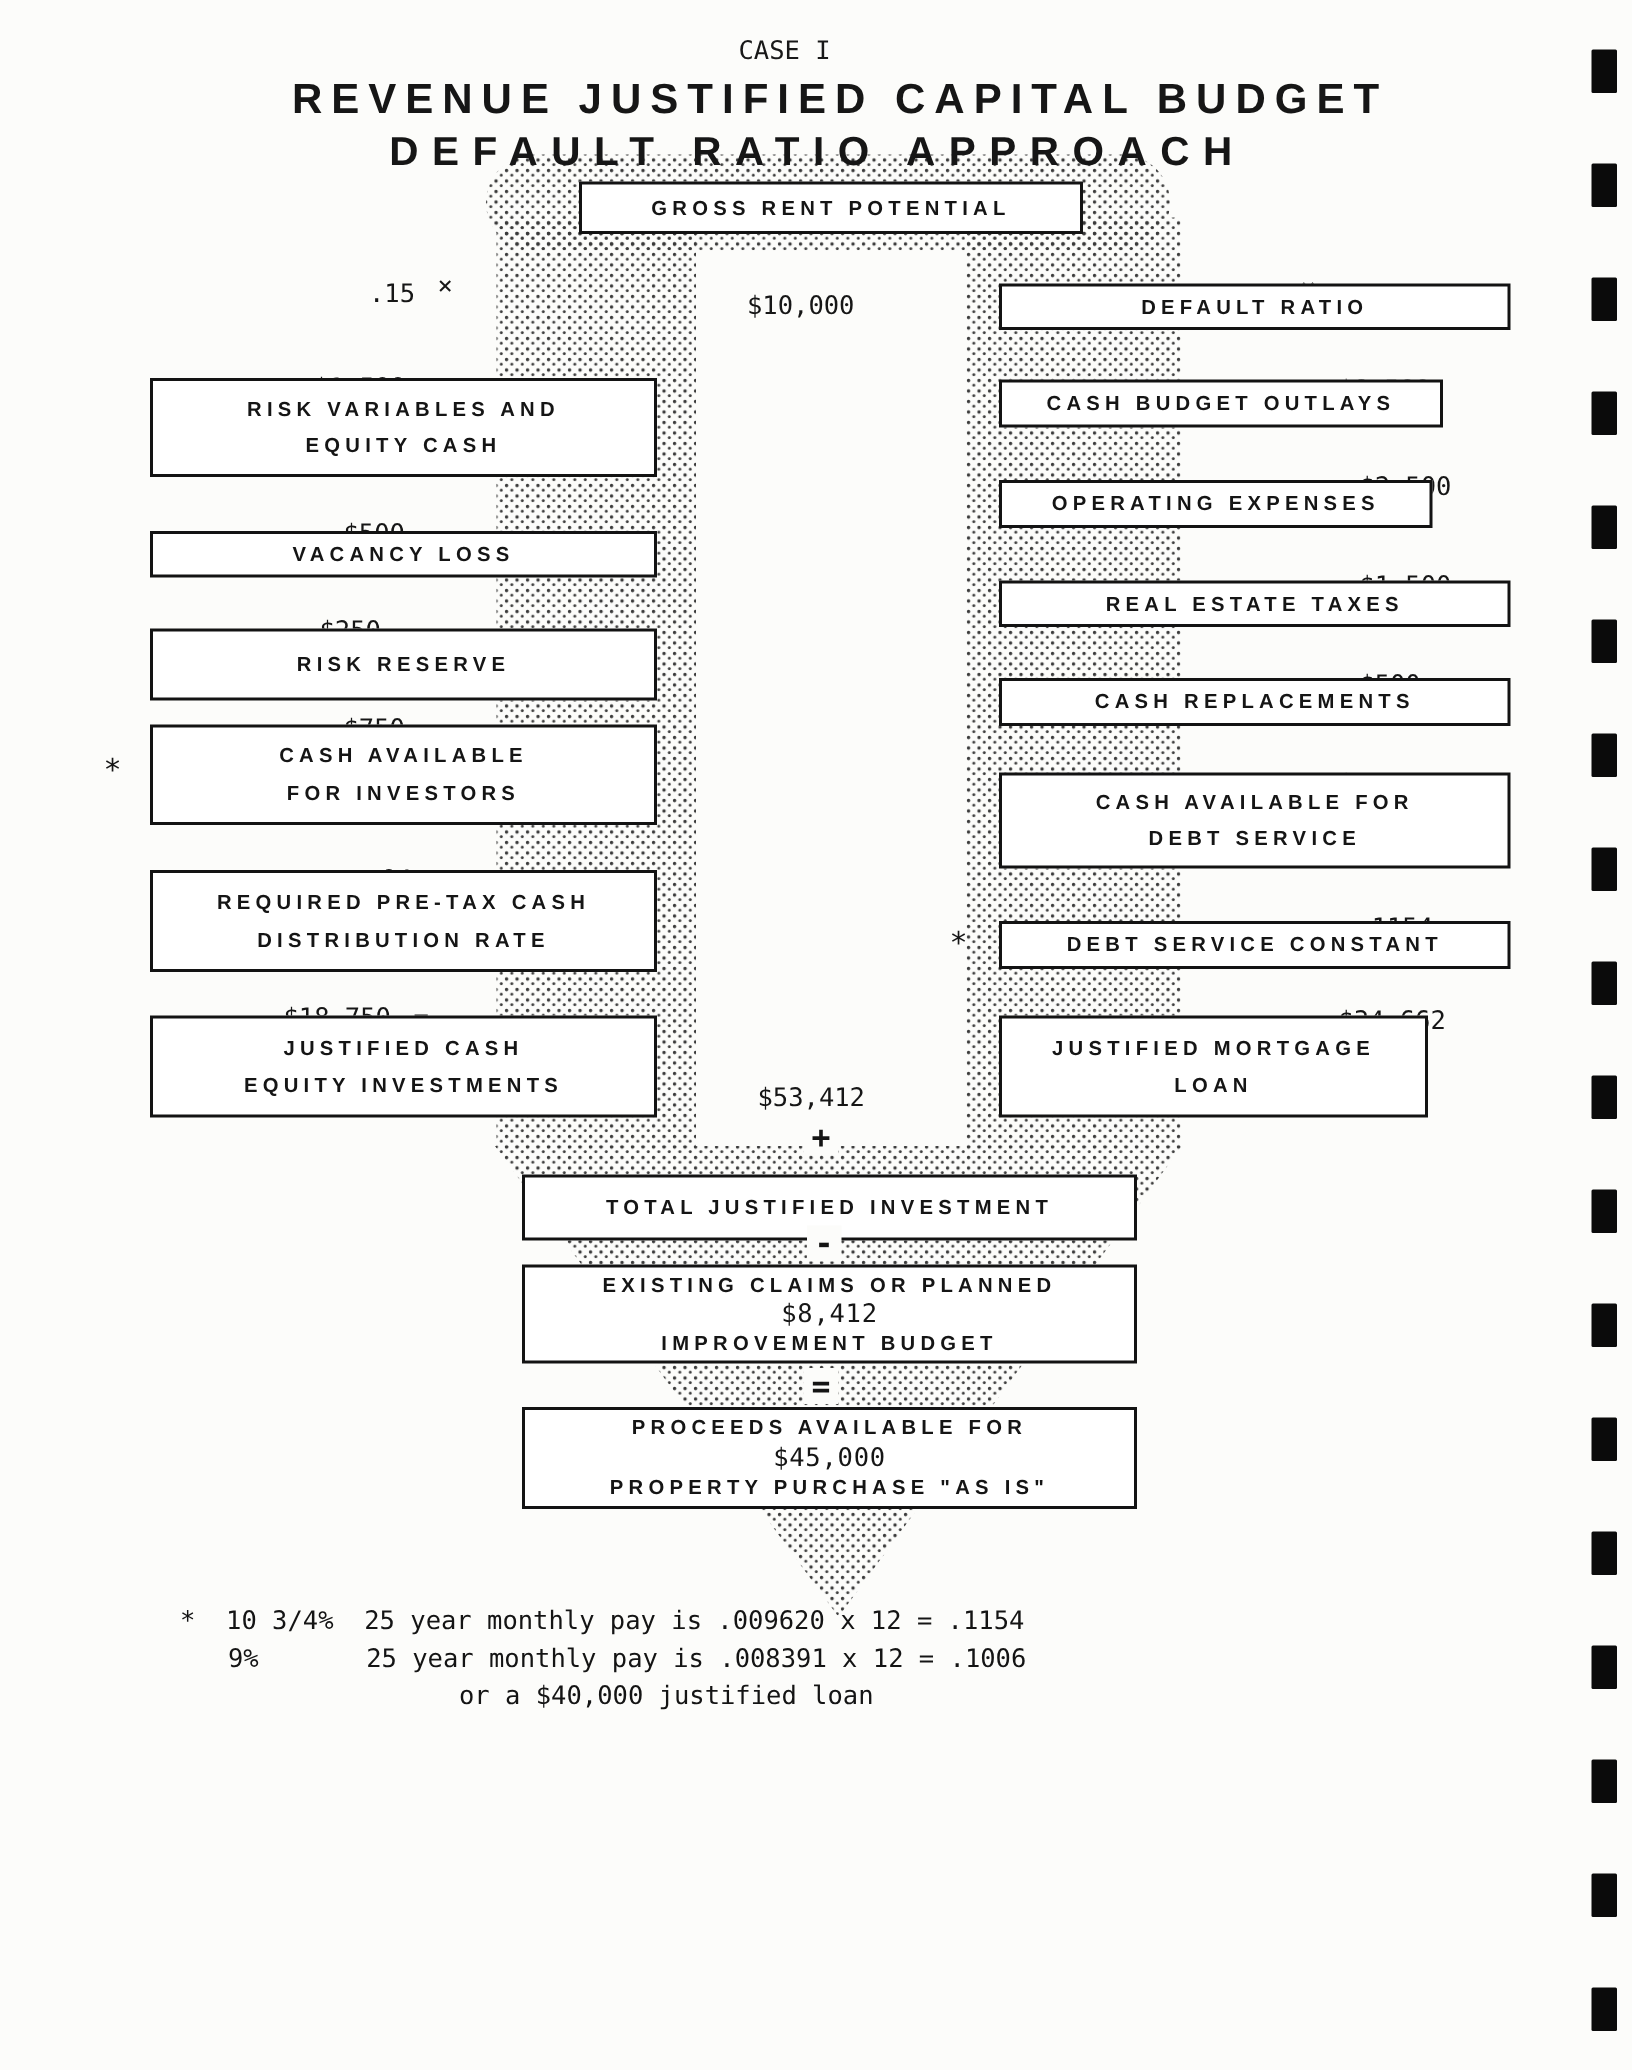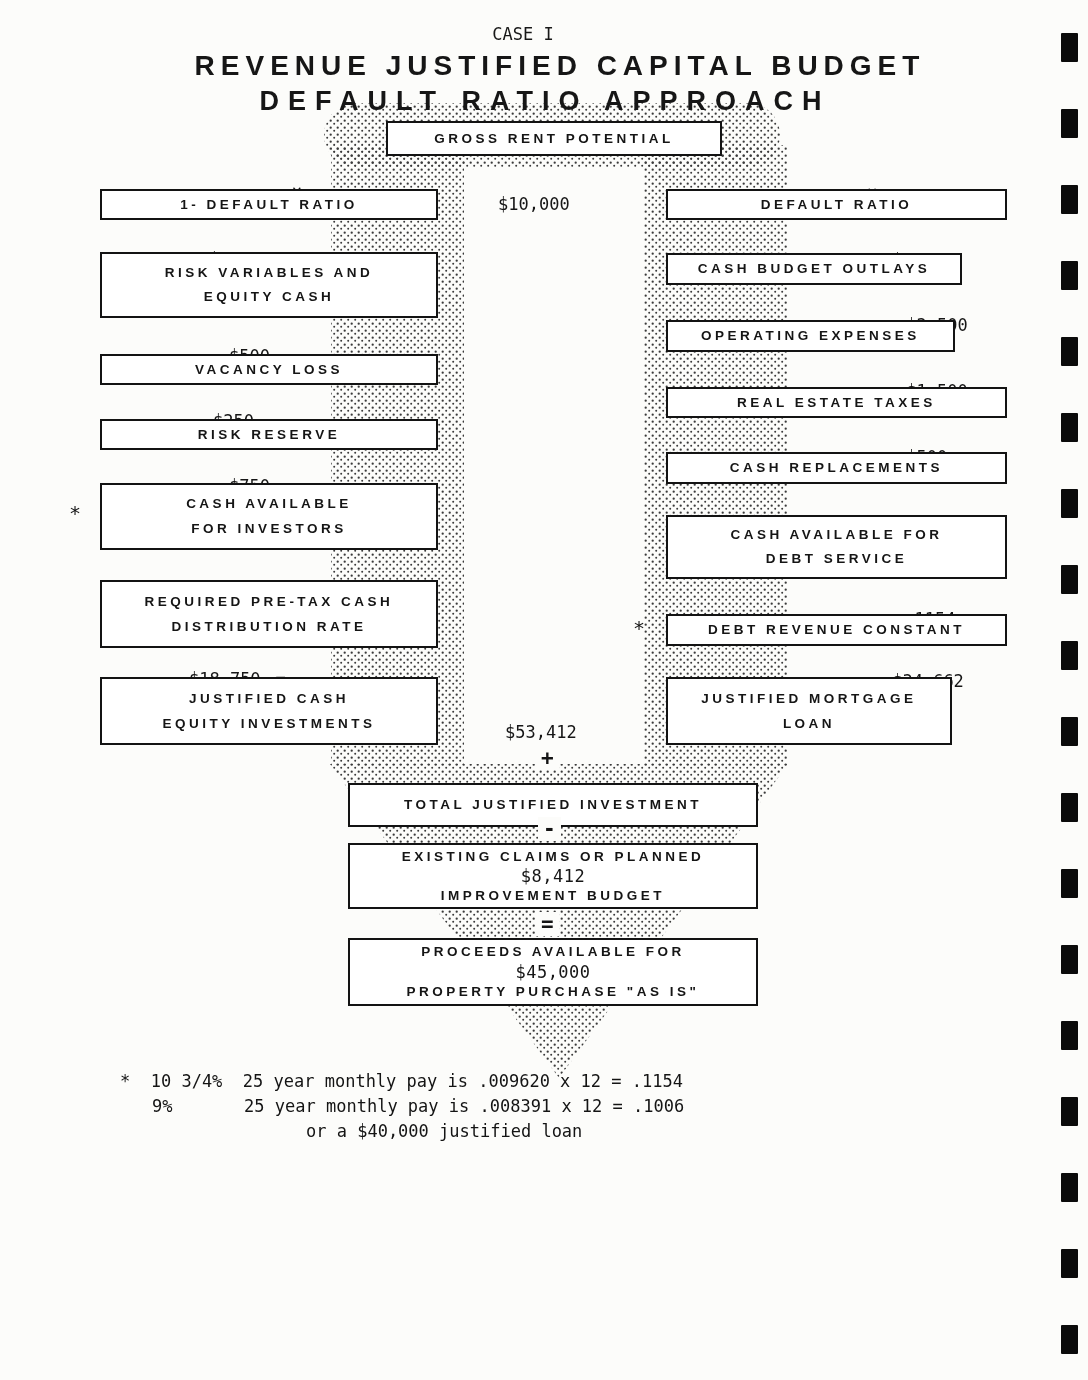--- a/index.html
+++ b/index.html
@@ -89,23 +89,20 @@
 
   <div class="box single" style="left:386px; top:121px; width:336px; height:35px;">
     <div class="box-label">GROSS RENT POTENTIAL</div>
   </div>
   <div class="val" style="left:498px; top:172px;margin-top:22px;">$10,000</div>
 
   <div class="val" style="left:205px; top:166px;">
     <span>.15</span><span class="op raised">×</span>
   </div>
 
-  <div class="box single" style="left:100px; top:189px; width:338px; height:31px;">
-    <div class="box-label">1- DEFAULT RATIO</div>
-  </div>
 
   <div class="val" style="left:168px; top:229px;">
     <span>$1,500</span><span class="op">=</span>
   </div>
 
   <div class="box" style="left:100px; top:252px; width:338px; height:66px;">
     <div class="box-label">RISK VARIABLES AND</div>
     <div class="box-label">EQUITY CASH</div>
   </div>
 
@@ -114,21 +111,21 @@
   </div>
 
   <div class="box single" style="left:100px; top:354px; width:338px; height:31px;">
     <div class="box-label">VACANCY LOSS</div>
   </div>
 
   <div class="val" style="left:172px; top:391px;">
     <span>$250</span><span class="op">-</span>
   </div>
 
-  <div class="box single" style="left:100px; top:419px; width:338px; height:31px;">
+  <div class="box single" style="left:100px; top:419px; width:338px; height:48px;">
     <div class="box-label">RISK RESERVE</div>
   </div>
 
   <div class="val" style="left:188px; top:456px;">
     <span>$750</span><span class="op">=</span>
   </div>
 
   <div class="fn-mark" style="left:69px; top:501px;">*</div>
 
   <div class="box" style="left:100px; top:483px; width:338px; height:67px;">
@@ -203,21 +200,21 @@
     <div class="box-label">DEBT SERVICE</div>
   </div>
 
   <div class="val" style="left:840px; top:589px;">
     <span class="op-lead">+</span><span>.1154</span>
   </div>
 
   <div class="fn-mark" style="left:633px; top:616px;">*</div>
 
   <div class="box single" style="left:666px; top:614px; width:341px; height:32px;">
-    <div class="box-label">DEBT REVENUE CONSTANT</div>
+    <div class="box-label">DEBT SERVICE CONSTANT</div>
   </div>
 
   <div class="val" style="left:828px; top:651px;">
     <span class="op-lead">=</span><span>$34,662</span>
   </div>
 
   <div class="box" style="left:666px; top:677px; width:286px; height:68px;">
     <div class="box-label">JUSTIFIED MORTGAGE</div>
     <div class="box-label">LOAN</div>
   </div>

